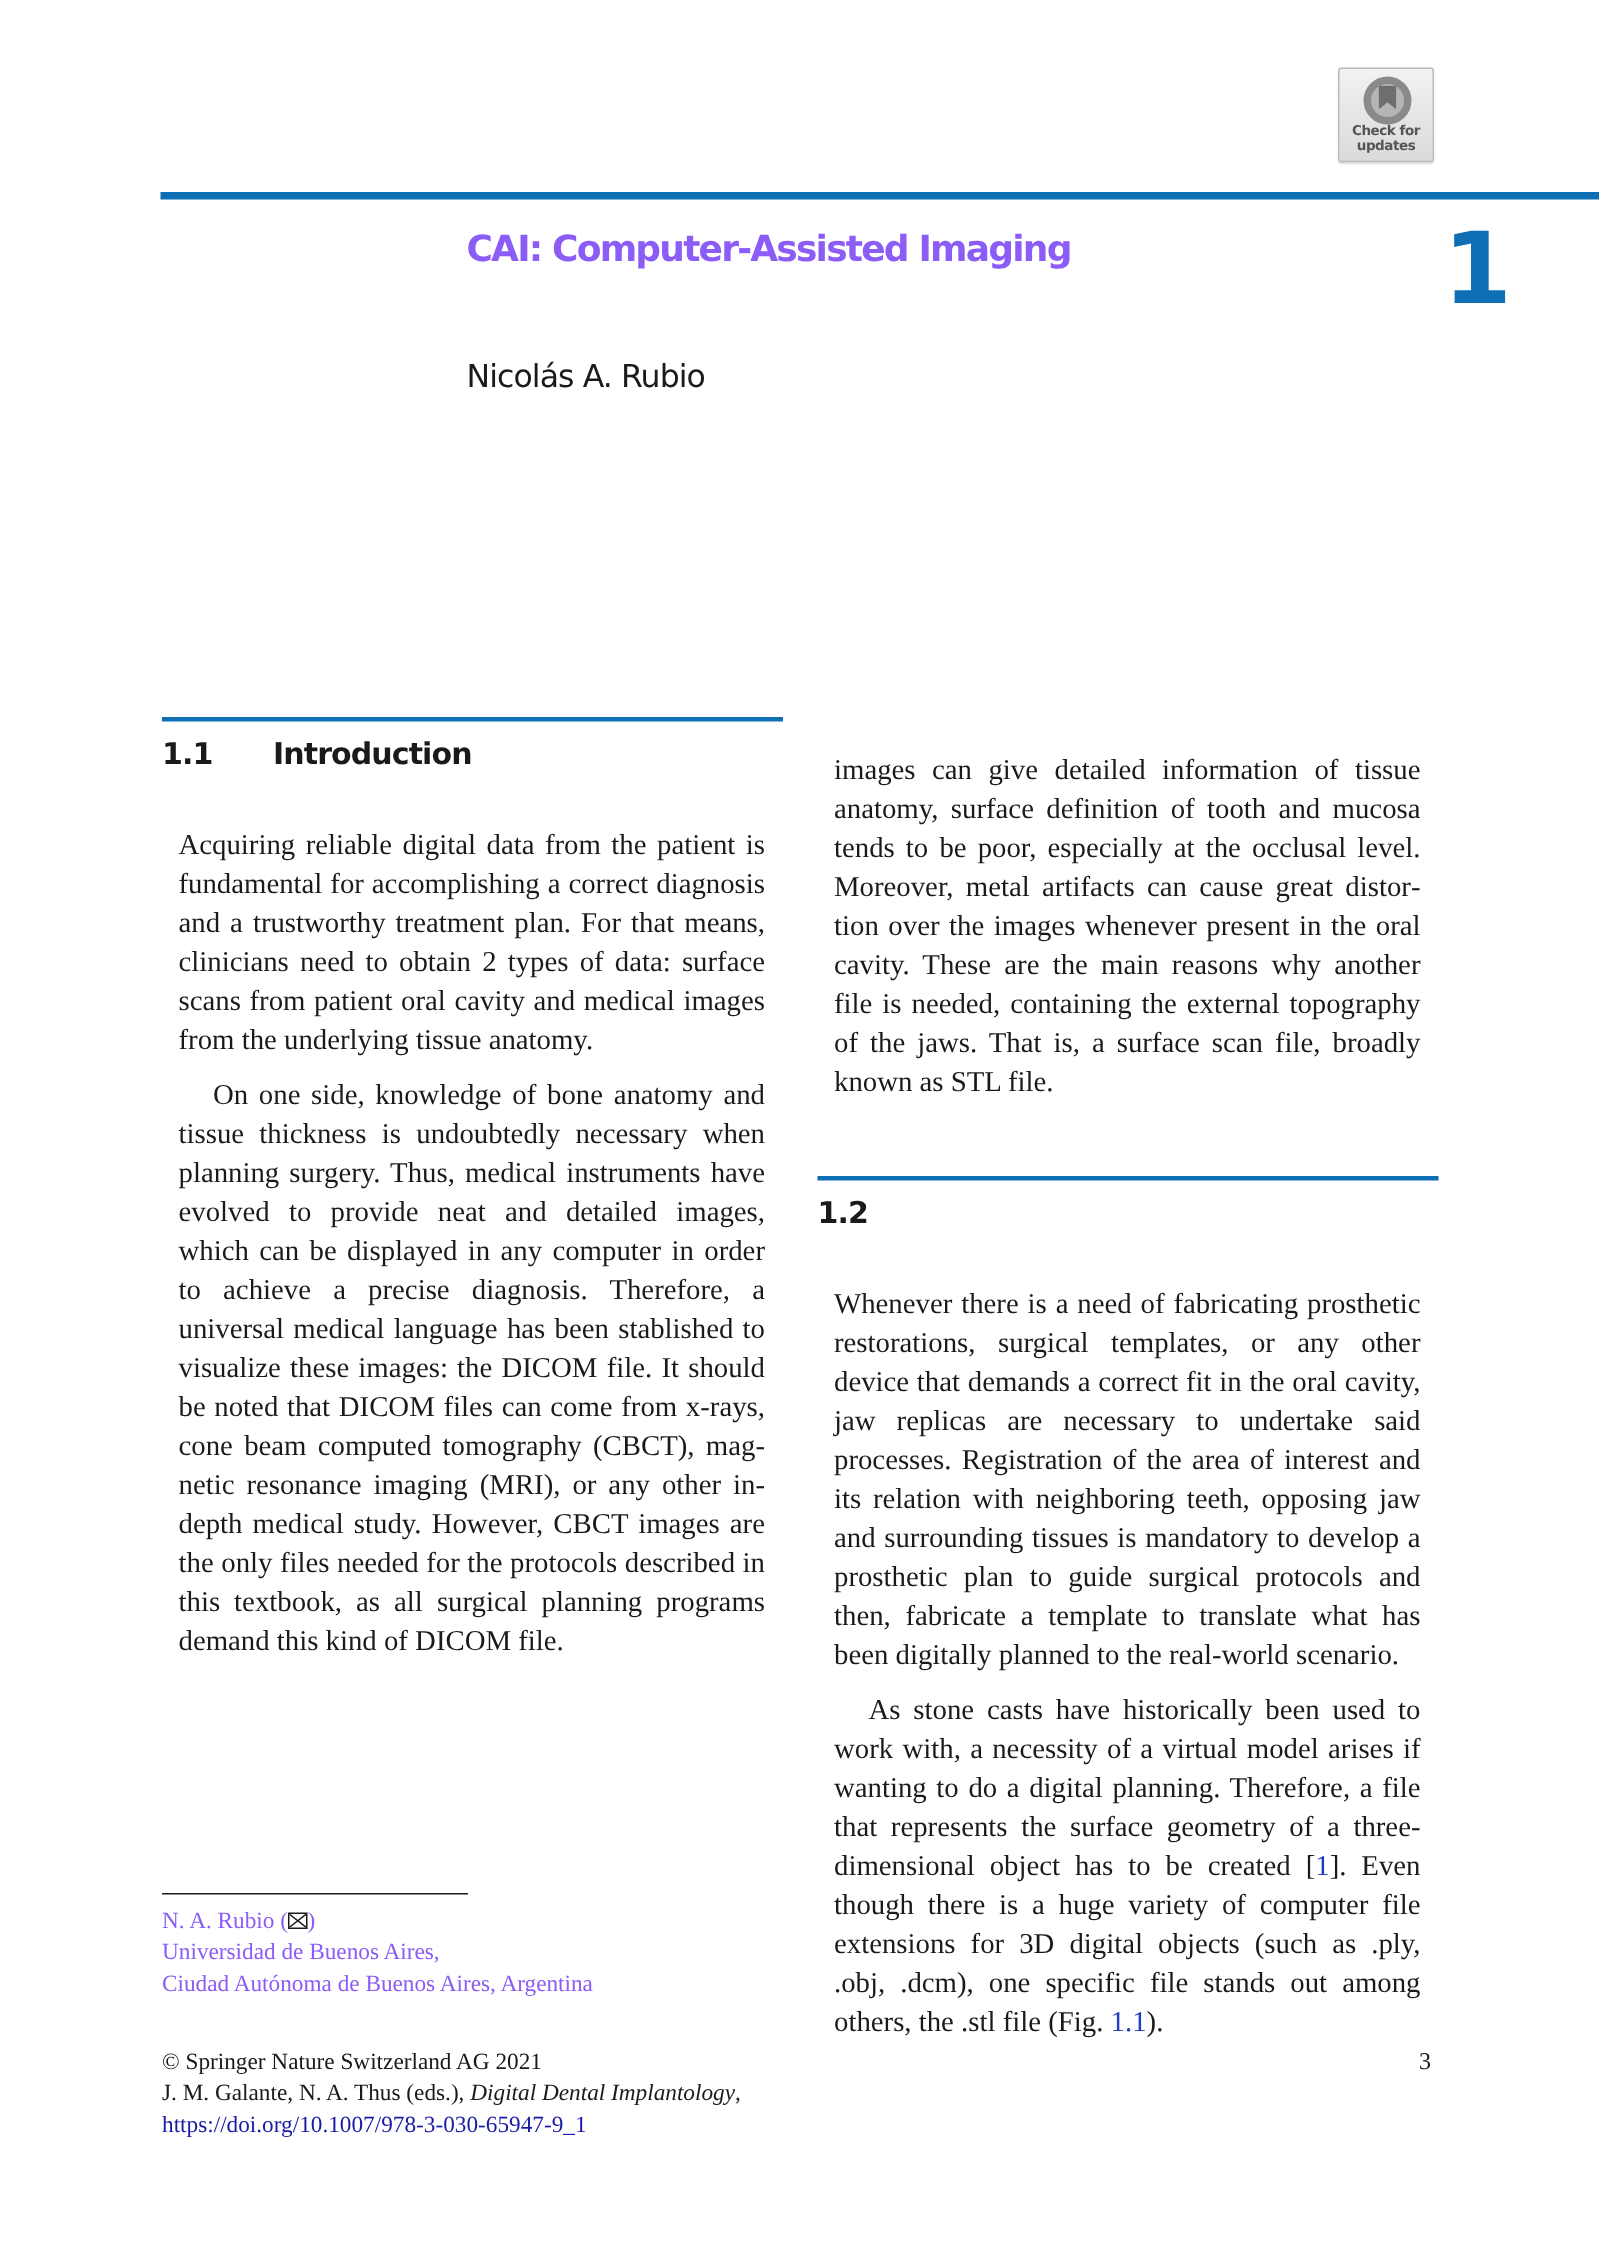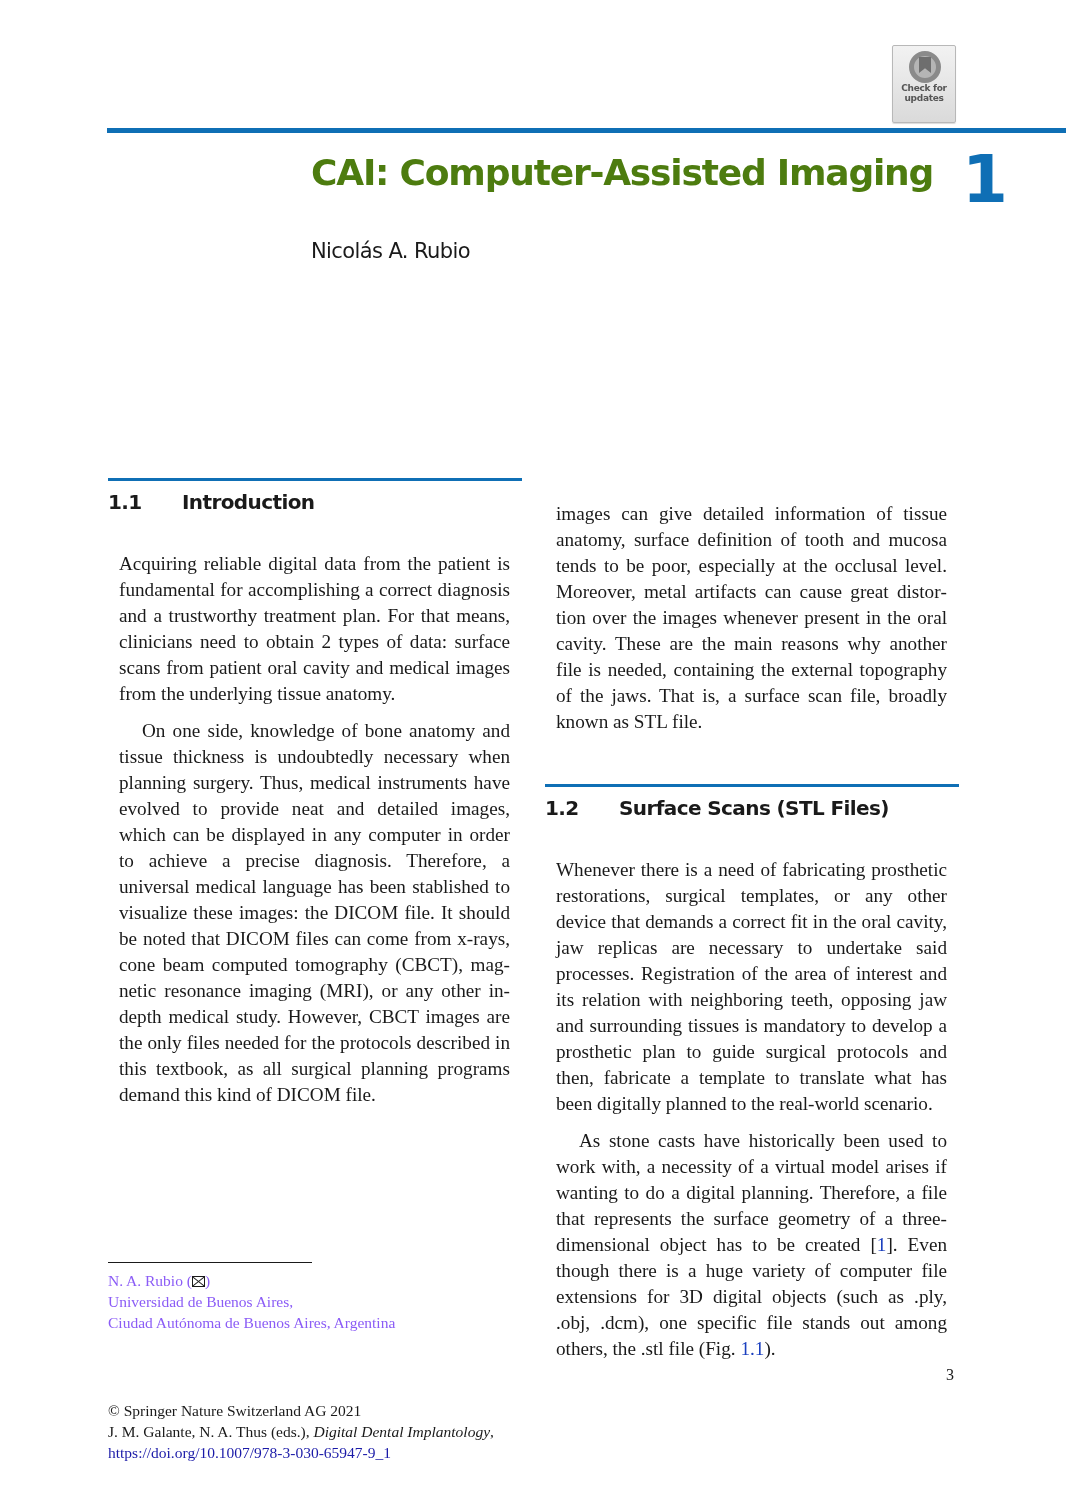--- a/index.html
+++ b/index.html
@@ -14,21 +14,21 @@
       overflow: hidden;
       color: #1a1a1a;
     }
 
     
     .badge {
       position: absolute;
       left: 892px;
       top: 45px;
       width: 64px;
-      height: 78px;
+      height: 63px;
       border: 1px solid #b8b8b8;
       border-radius: 2px;
       background: linear-gradient(#f2f2f2, #dadada);
       box-shadow: 0 1px 1px rgba(0,0,0,0.15);
       box-sizing: border-box;
       text-align: center;
     }
     .badge .circle {
       position: absolute;
       left: 16px;
@@ -71,23 +71,23 @@
       height: 5px;
       background: #0f6fb5;
     }
 
     .chapter-title {
       position: absolute;
       left: 311px;
       top: 152px;
       font-family: "DejaVu Sans", sans-serif;
       font-weight: bold;
-      font-size: 36px;
+      font-size: 24px;
       letter-spacing: -1.2px;
-      color: #4d7c0f;
+      color: #8b5cf6;
       white-space: nowrap;
     }
     .chapter-number {
       position: absolute;
       left: 962px;
       top: 140px;
       font-family: "DejaVu Sans", sans-serif;
       font-weight: bold;
       font-size: 66px;
       line-height: 80px;
@@ -183,21 +183,20 @@
     .envelope::after { transform: rotate(-38deg); }
 
     .pub-footer {
       position: absolute;
       left: 108px;
       top: 1364px;
       font-family: "Liberation Serif", serif;
       font-size: 15.5px;
       line-height: 21px;
       color: #1a1a1a;
-      margin-top: 36px;
     }
     .pub-footer .doi { color: #1a1aa8; text-decoration: none; }
     .page-number {
       position: absolute;
       left: 946px;
       top: 1364px;
       font-family: "Liberation Serif", serif;
       font-size: 16px;
       line-height: 21px;
       color: #1a1a1a;
@@ -231,21 +230,20 @@
   <p class="body">Acquiring reliable digital data from the patient is fundamental for accomplishing a correct diag­nosis and a trustworthy treatment plan. For that means, clinicians need to obtain 2 types of data: surface scans from patient oral cavity and medi­cal images from the underlying tissue anatomy.</p>
   <p class="body indent">On one side, knowledge of bone anatomy and tissue thickness is undoubtedly necessary when planning surgery. Thus, medical instruments have evolved to provide neat and detailed images, which can be displayed in any computer in order to achieve a precise diagnosis. Therefore, a universal medical language has been stablished to visualize these images: the DICOM file. It should be noted that DICOM files can come from x-rays, cone beam computed tomography (CBCT), mag­netic resonance imaging (MRI), or any other in-depth medical study. However, CBCT images are the only files needed for the protocols described in this textbook, as all surgical planning pro­grams demand this kind of DICOM file.</p>
 </div>
 
 <div class="col col-right">
   <p class="body">images can give detailed information of tissue anatomy, surface definition of tooth and mucosa tends to be poor, especially at the occlusal level. Moreover, metal artifacts can cause great distor­tion over the images whenever present in the oral cavity. These are the main reasons why another file is needed, containing the external topography of the jaws. That is, a surface scan file, broadly known as STL file.</p>
   <div style="height:38px"></div>
   <div class="sec-rule"></div>
   <div class="sec-heading">
     <span class="num">1.2</span>
-    <span>Surface Scans (STL Files)</span>
   </div>
   <div style="height:26px"></div>
   <p class="body">Whenever there is a need of fabricating prosthetic restorations, surgical templates, or any other device that demands a correct fit in the oral cav­ity, jaw replicas are necessary to undertake said processes. Registration of the area of interest and its relation with neighboring teeth, opposing jaw and surrounding tissues is mandatory to develop a prosthetic plan to guide surgical protocols and then, fabricate a template to translate what has been digitally planned to the real-world scenario.</p>
   <p class="body indent"><span>As stone casts have historically been used to work with, a necessity of a virtual model arises if wanting to do a digital planning. Therefore, a file that represents the surface geometry of a three-dimensional object has to be created [</span><a class="ref">1</a><span>]. Even though there is a huge variety of computer file extensions for 3D digital objects (such as .ply, .obj, .dcm), one specific file stands out among others, the .stl file (Fig. </span><a class="ref">1.1</a><span>).</span></p>
 </div>
 
 <div class="footnote-rule"></div>
 <div class="footnote">
   <div><span>N. A. Rubio (</span><span class="envelope"></span><span>)</span></div>
   <div>Universidad de Buenos Aires,</div>

